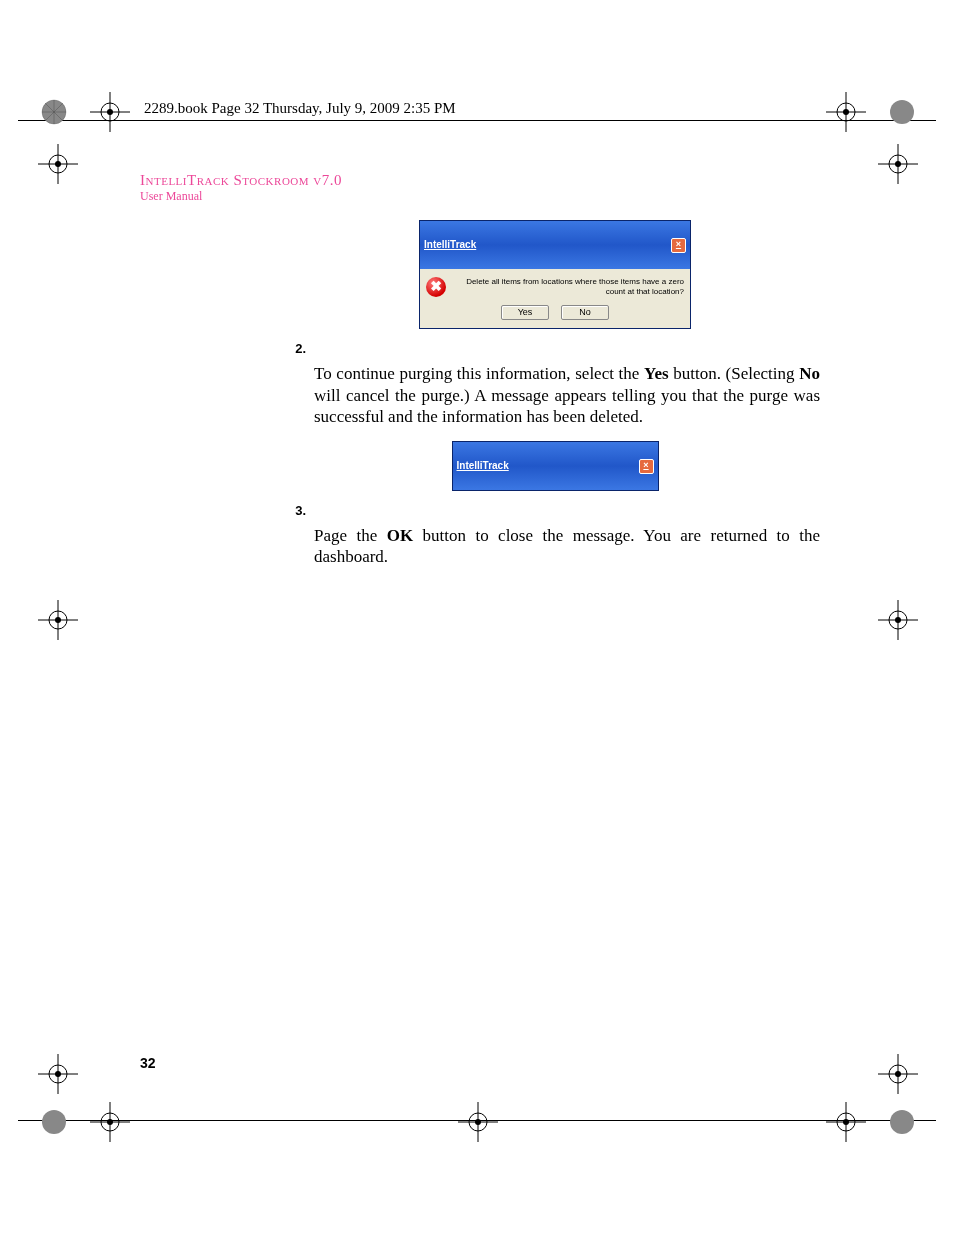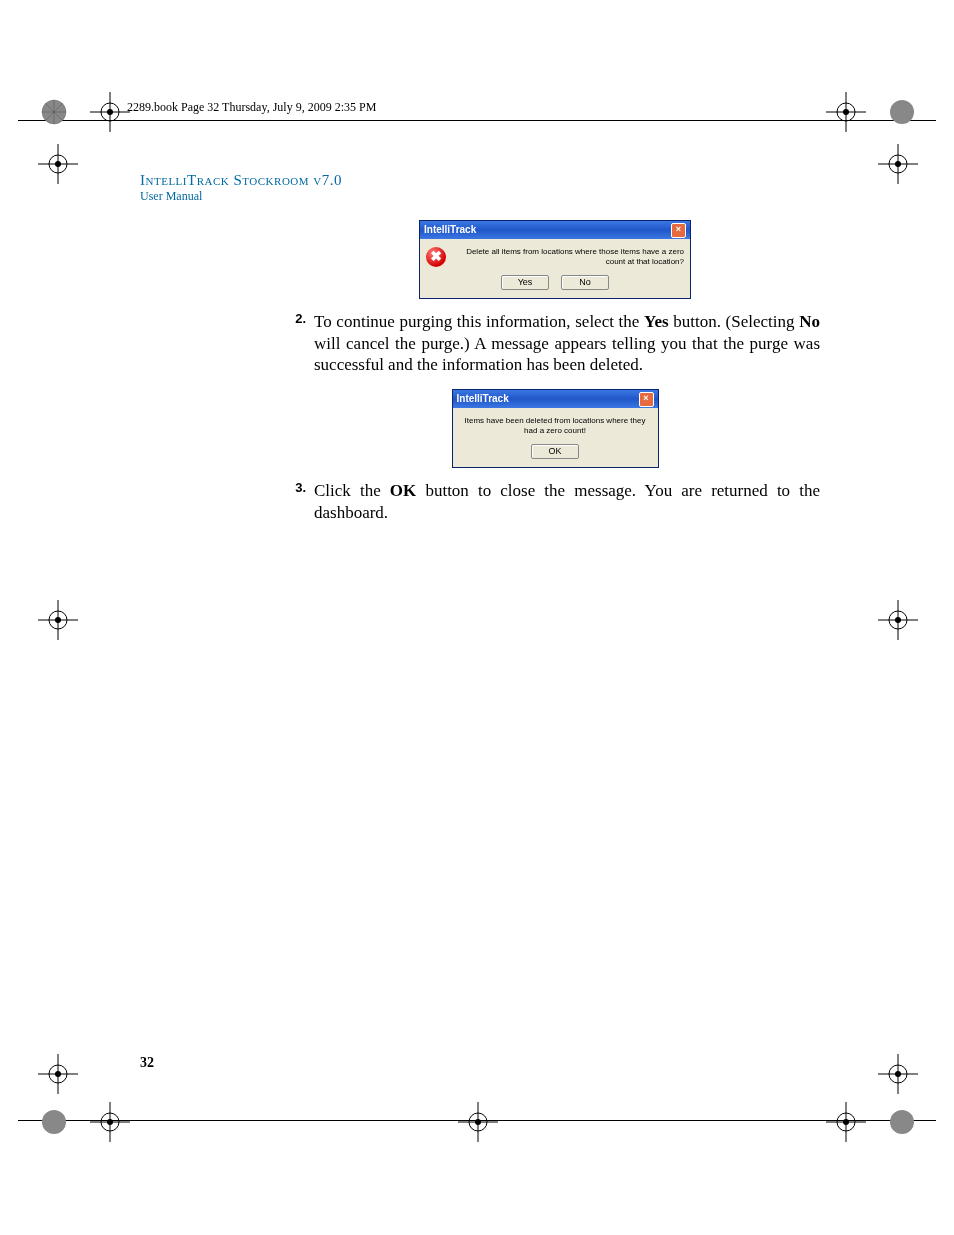--- a/index.html
+++ b/index.html
@@ -22,30 +22,30 @@
   .footerline {
     position: absolute;
     left: 18px;
     right: 18px;
     top: 1120px;
     border-top: 0.5px solid #000;
   }
   .header-text {
     position: absolute;
     top: 100px;
-    left: 127px;
-    font-size: 12px;
+    left: 144px;
+    font-size: 15px;
     text-align: center;
   }
   .doc-title {
     position: absolute;
     top: 172px;
     left: 140px;
     font-size: 15px;
-    color: #0369a1;
+    color: #ec4899;
   }
   .doc-title .line1 { font-variant: small-caps; letter-spacing: 0.5px; }
   .doc-title .line2 { font-size: 12px; }
   .content {
     position: absolute;
     top: 220px;
     left: 290px;
     width: 530px;
     font-size: 17px;
     line-height: 1.25;
@@ -56,26 +56,27 @@
     background: #ece9d8;
     font-family: Tahoma, sans-serif;
     font-size: 9px;
   }
   .dialog.d1 { width: 270px; }
   .dialog.d2 { width: 205px; margin-top: 14px; }
   .titlebar {
     background: linear-gradient(to bottom, #3b77e3 0%, #2157c9 50%, #3b77e3 100%);
     color: #fff;
     font-weight: bold;
-    padding: 2px 4px;
+    padding: 17px 4px;
     display: flex;
     justify-content: space-between;
     align-items: center;
     height: 14px;
     font-size: 10px;
+    text-decoration: underline;
   }
   .closebox {
     width: 13px;
     height: 13px;
     background: #e66a3f;
     border: 1px solid #fff;
     border-radius: 2px;
     color: #fff;
     font-size: 9px;
     line-height: 11px;
@@ -122,29 +123,29 @@
     text-align: justify;
   }
   .step .num {
     font-weight: bold;
     font-family: Arial, sans-serif;
     font-size: 13px;
     width: 16px;
     flex-shrink: 0;
     text-align: right;
   }
-  .step .body { flex: 1; }
+  .step .body { flex: 1; margin-top: 22px; }
   .step .body b { font-weight: bold; }
   .pagenum {
     position: absolute;
     top: 1055px;
     left: 140px;
     font-size: 14px;
     font-weight: bold;
-    font-family: Liberation Serif, serif;
+    font-family: Liberation Sans, sans-serif;
   }
   .msgtext { font-size: 8px; text-align: right; }
 </style>
 </head>
 <body>
 
 <div class="headerline"></div>
 <div class="footerline"></div>
 
 <div class="header-text">2289.book  Page 32  Thursday, July 9, 2009  2:35 PM</div>
@@ -176,31 +177,25 @@
   <div class="step">
     <div class="num">2.</div>
     <div class="body"><span>To continue purging this information, select the </span><b>Yes</b><span> button. (Selecting </span><b>No</b><span> will cancel the purge.) A message appears telling you that the purge was successful and the information has been deleted.</span></div>
   </div>
 
   <div class="dialog d2">
     <div class="titlebar">
       <span>IntelliTrack</span>
       <span class="closebox">×</span>
     </div>
-    <div class="dlgbody">
-      <div class="msgtext" style="text-align:center">Items have been deleted from locations where they had a zero count!</div>
-      <div class="btnrow">
-        <div class="winbtn">OK</div>
-      </div>
-    </div>
   </div>
 
   <div class="step">
     <div class="num">3.</div>
-    <div class="body"><span>Click the </span><b>OK</b><span> button to close the message. You are returned to the dashboard.</span></div>
+    <div class="body"><span>Page the </span><b>OK</b><span> button to close the message. You are returned to the dashboard.</span></div>
   </div>
 
 </div>
 
 <div class="pagenum">32</div>
 
 <svg style="position:absolute;top:92px;left:90px" width="40" height="40" viewBox="0 0 40 40">
     <circle cx="20" cy="20" r="9" fill="none" stroke="#000"></circle>
     <line x1="0" y1="20" x2="40" y2="20" stroke="#000"></line>
     <line x1="20" y1="0" x2="20" y2="40" stroke="#000"></line>

